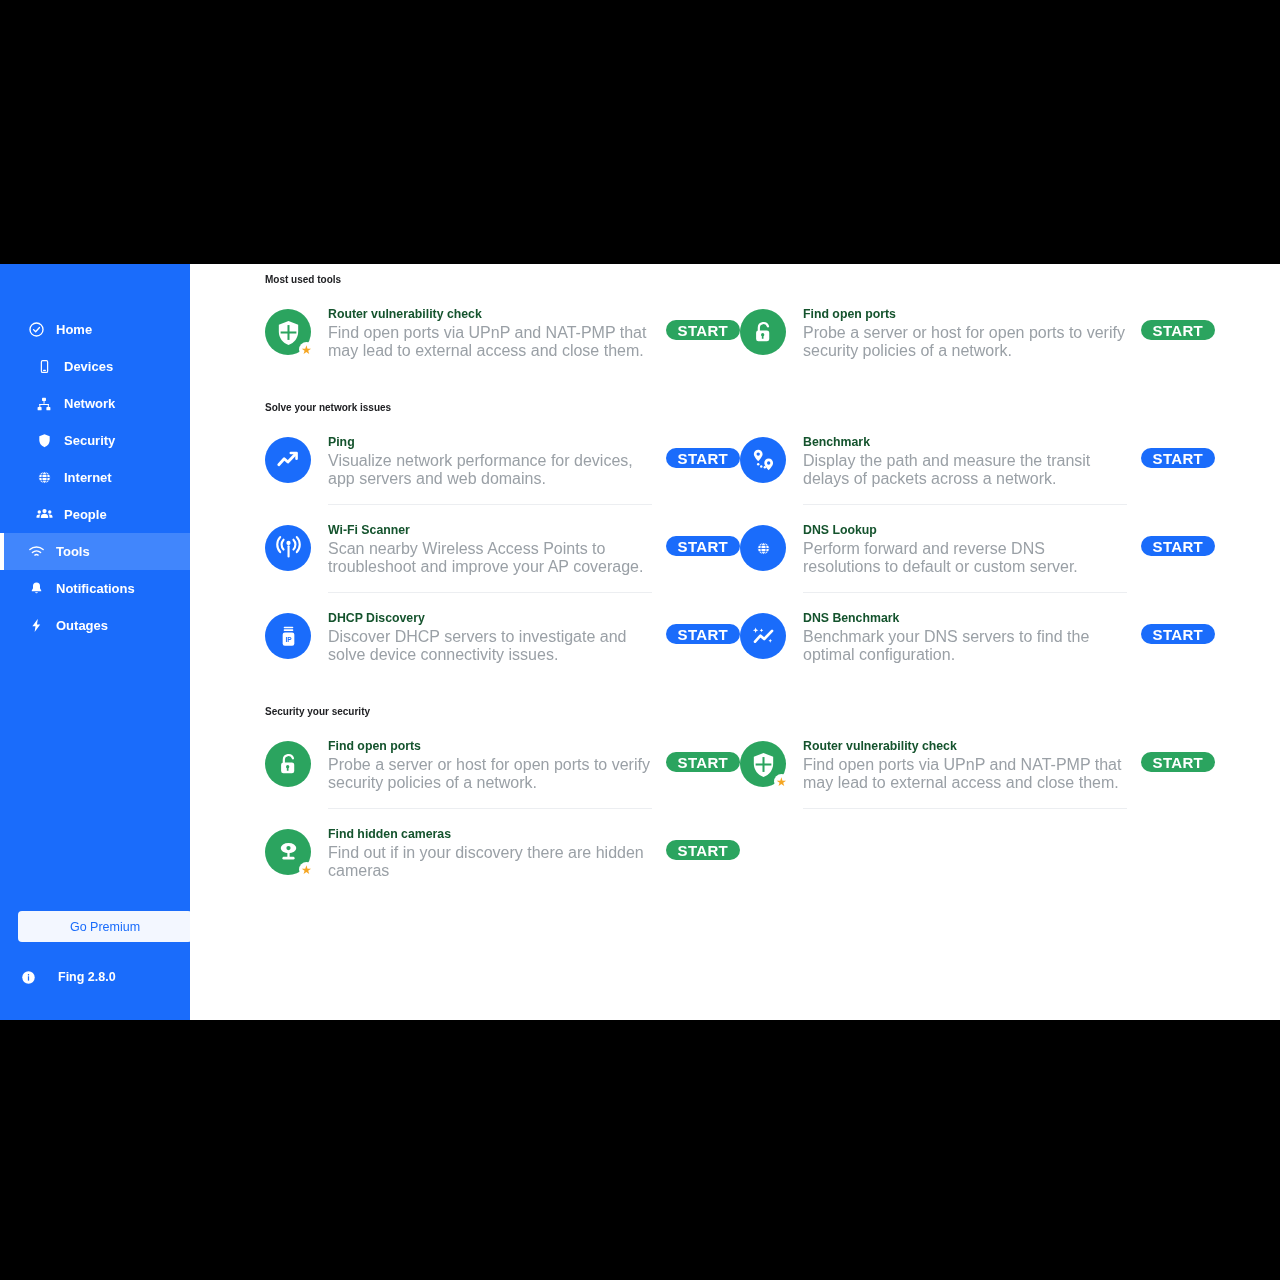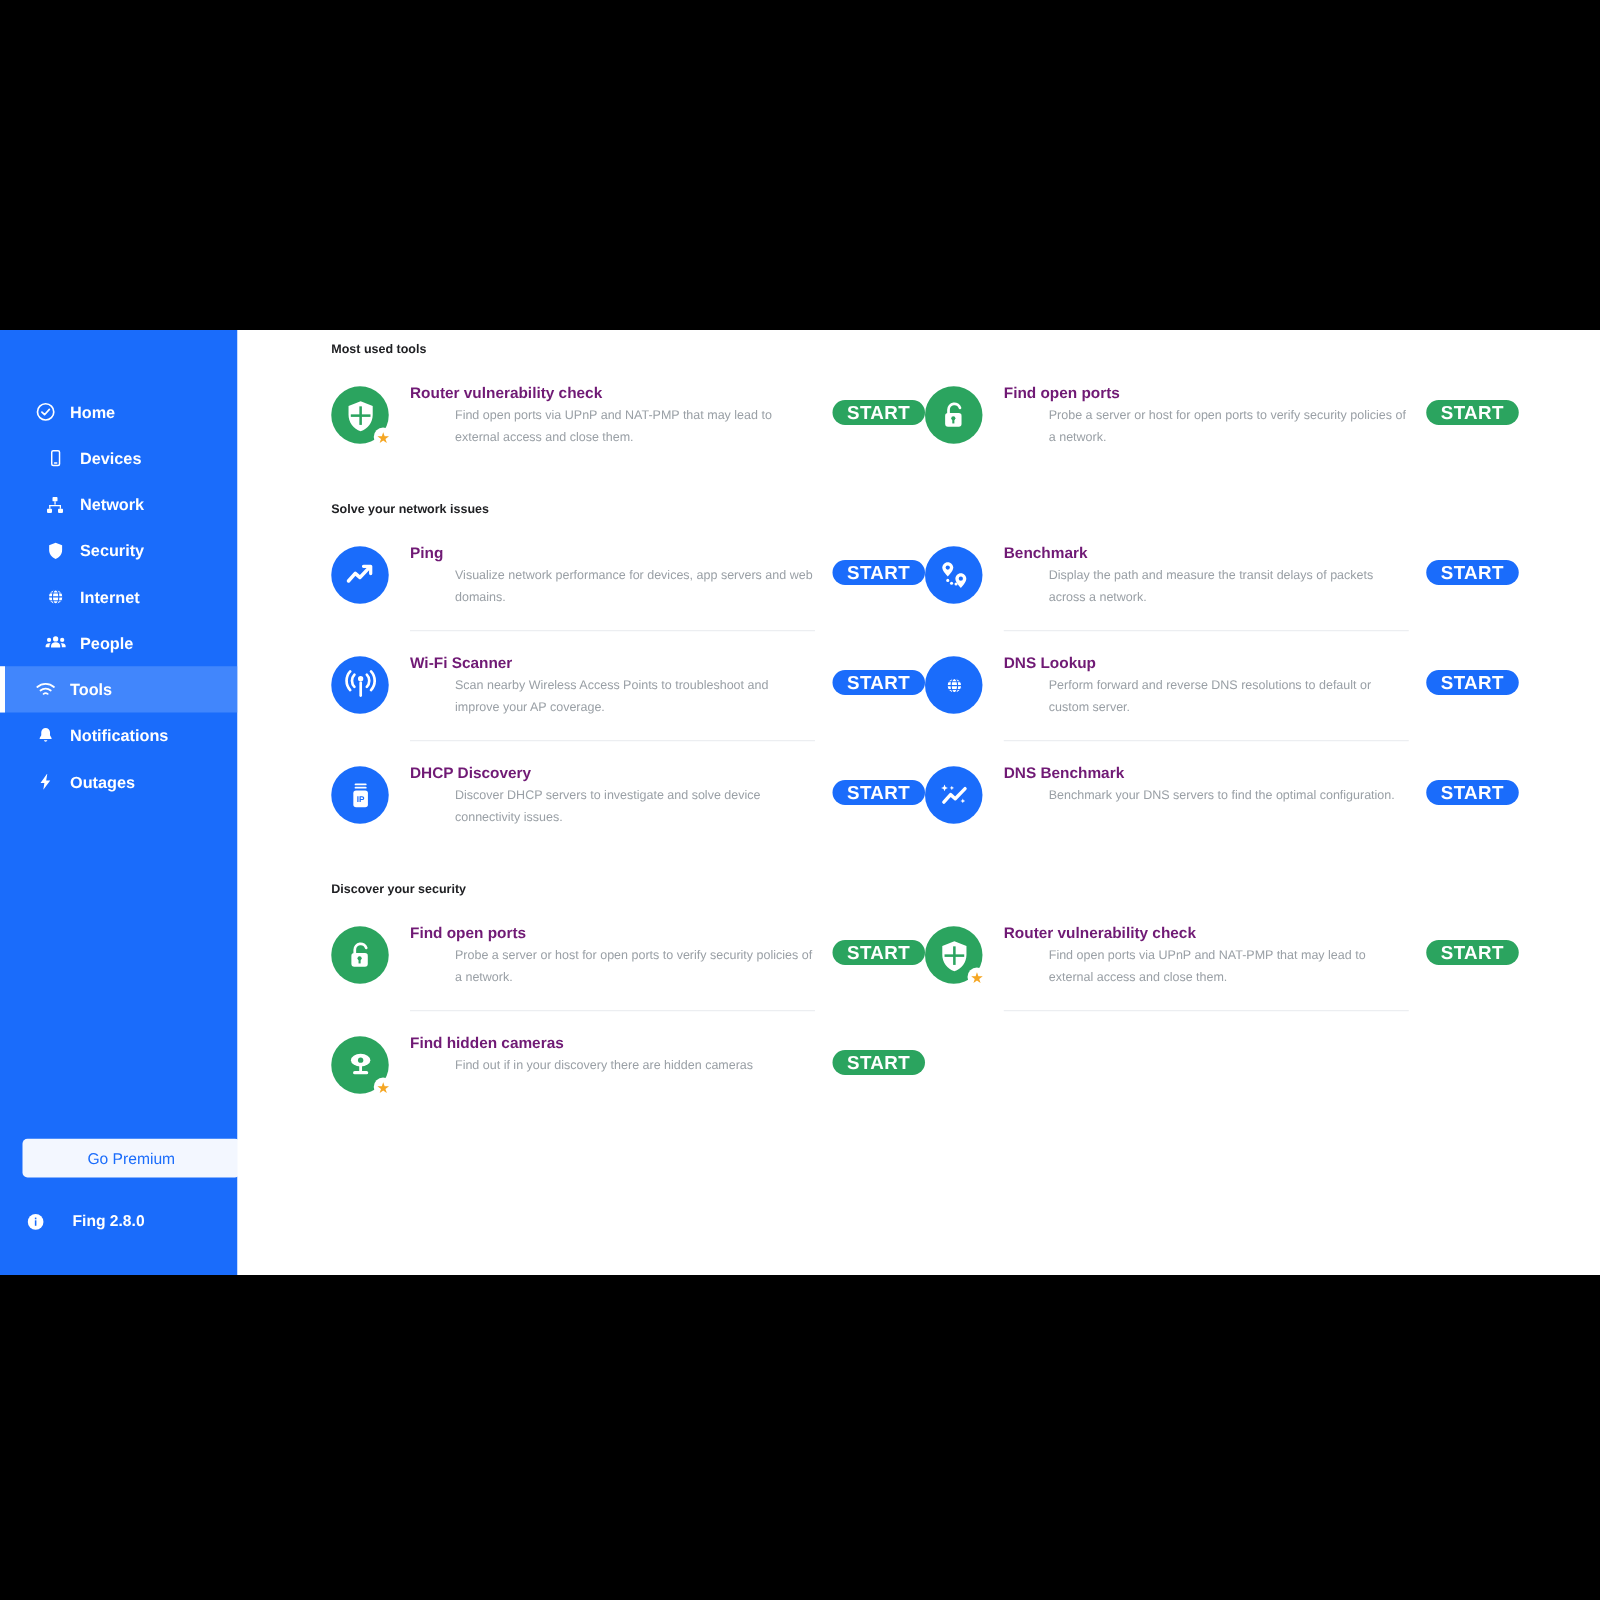--- a/index.html
+++ b/index.html
@@ -133,30 +133,29 @@
   }
   .textwrap {
     flex: 1 1 auto;
     padding-bottom: 17px;
     border-bottom: 1px solid #eceef1;
     min-height: 63px;
   }
   .card-title {
     font-size: 12.3px;
     font-weight: bold;
-    color: #701a75;
+    color: #14532d;
     line-height: 16px;
     margin-bottom: 2px;
   }
   .card-desc {
-    font-size: 10px;
+    font-size: 16px;
     color: #9aa0a6;
     line-height: 17.5px;
     max-width: 345px;
-    margin-left: 36px;
   }
   .start-btn {
     flex: 0 0 auto;
     margin-left: 14px;
     margin-top: 14px;
     height: 20px;
     padding: 0 12px;
     border-radius: 10px;
     border: none;
     color: #fff;
@@ -445,21 +444,21 @@
                   <div class="card-title">DNS Benchmark</div>
                   <div class="card-desc">Benchmark your DNS servers to find the optimal configuration.</div>
                 </div>
                 <button class="start-btn b-bg">START</button>
               </div>
             </div>
           </div>
         </div>
         <div class="spacer-sect"></div>
         <div class="sect">
-          <div class="section-title">Discover your security</div>
+          <div class="section-title">Security your security</div>
           <div class="grid">
             <div class="card">
               <div class="icon-badge g-bg">
                 <svg width="25" height="25" viewBox="0 0 24 24" fill="none">
                   <path d="M7.5 10V7.4a4.5 4.5 0 0 1 8.8-1.3" stroke="#fff" stroke-width="2.1" stroke-linecap="round"></path>
                   <rect x="4.9" y="10" width="12.6" height="10.5" rx="2.2" fill="#fff"></rect>
                   <circle cx="11.2" cy="14.1" r="1.6" fill="#2ba45f"></circle>
                   <rect x="10.4" y="14.8" width="1.6" height="3.2" fill="#2ba45f"></rect>
                 </svg>
               </div>

